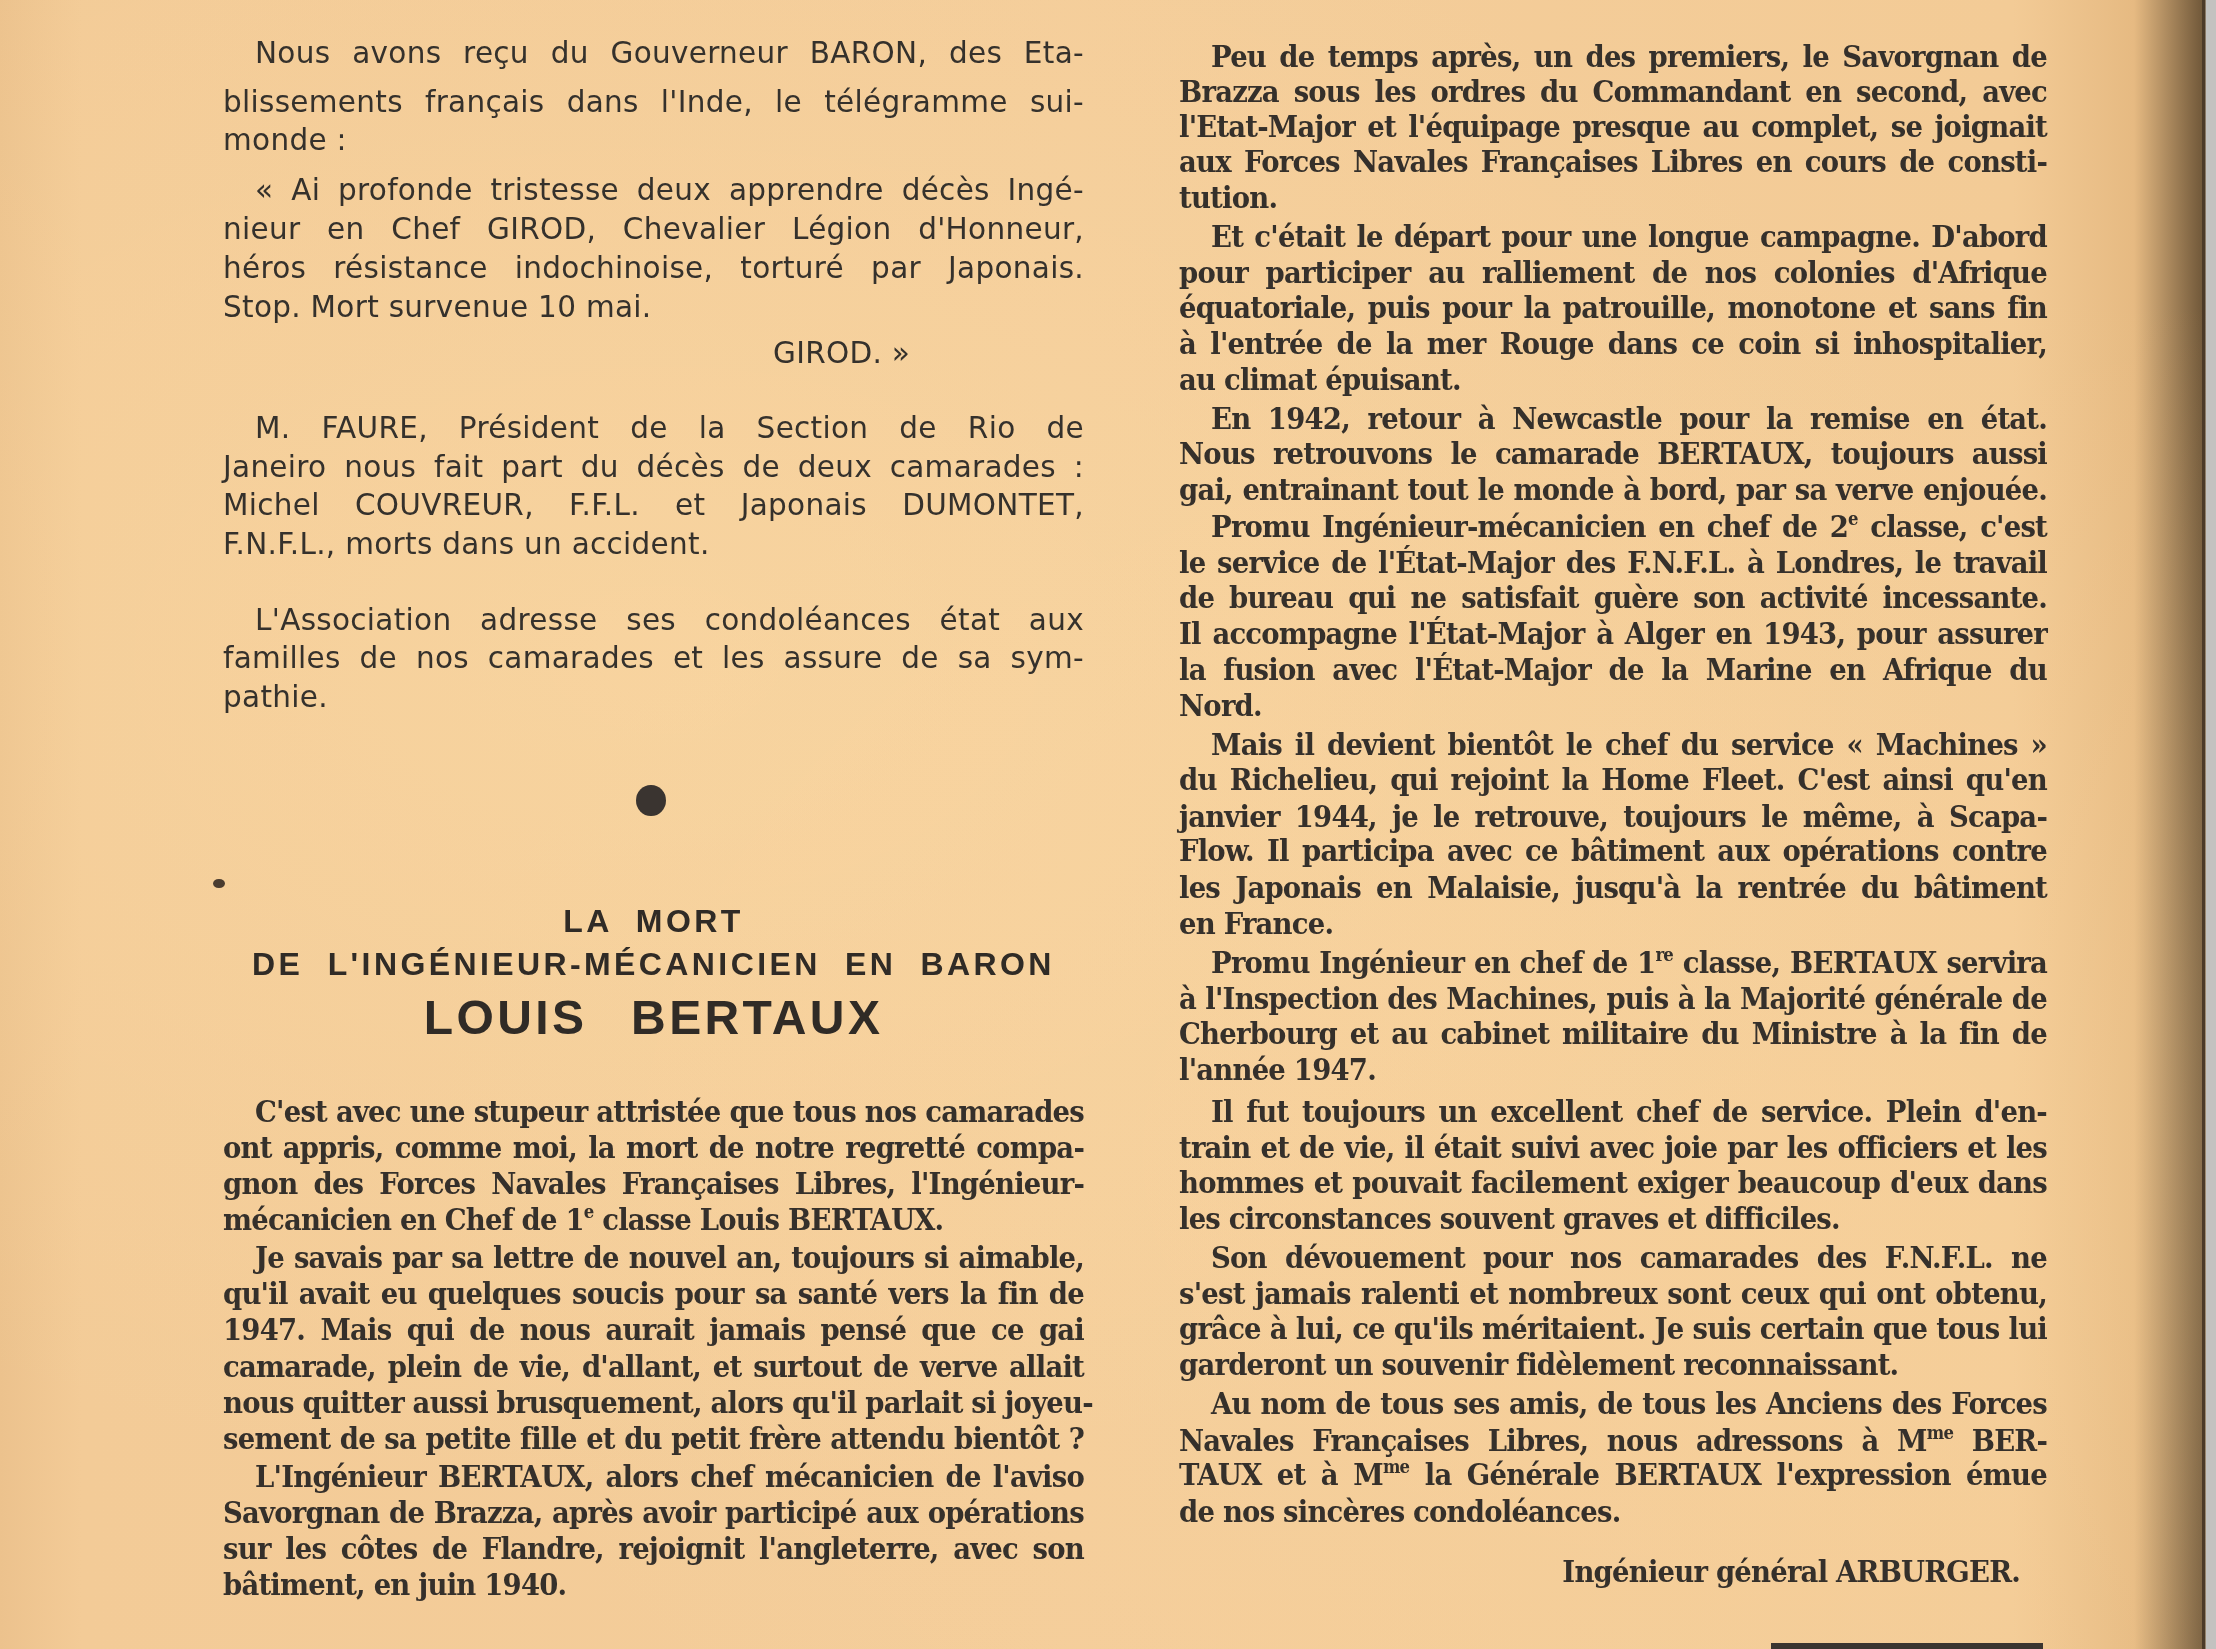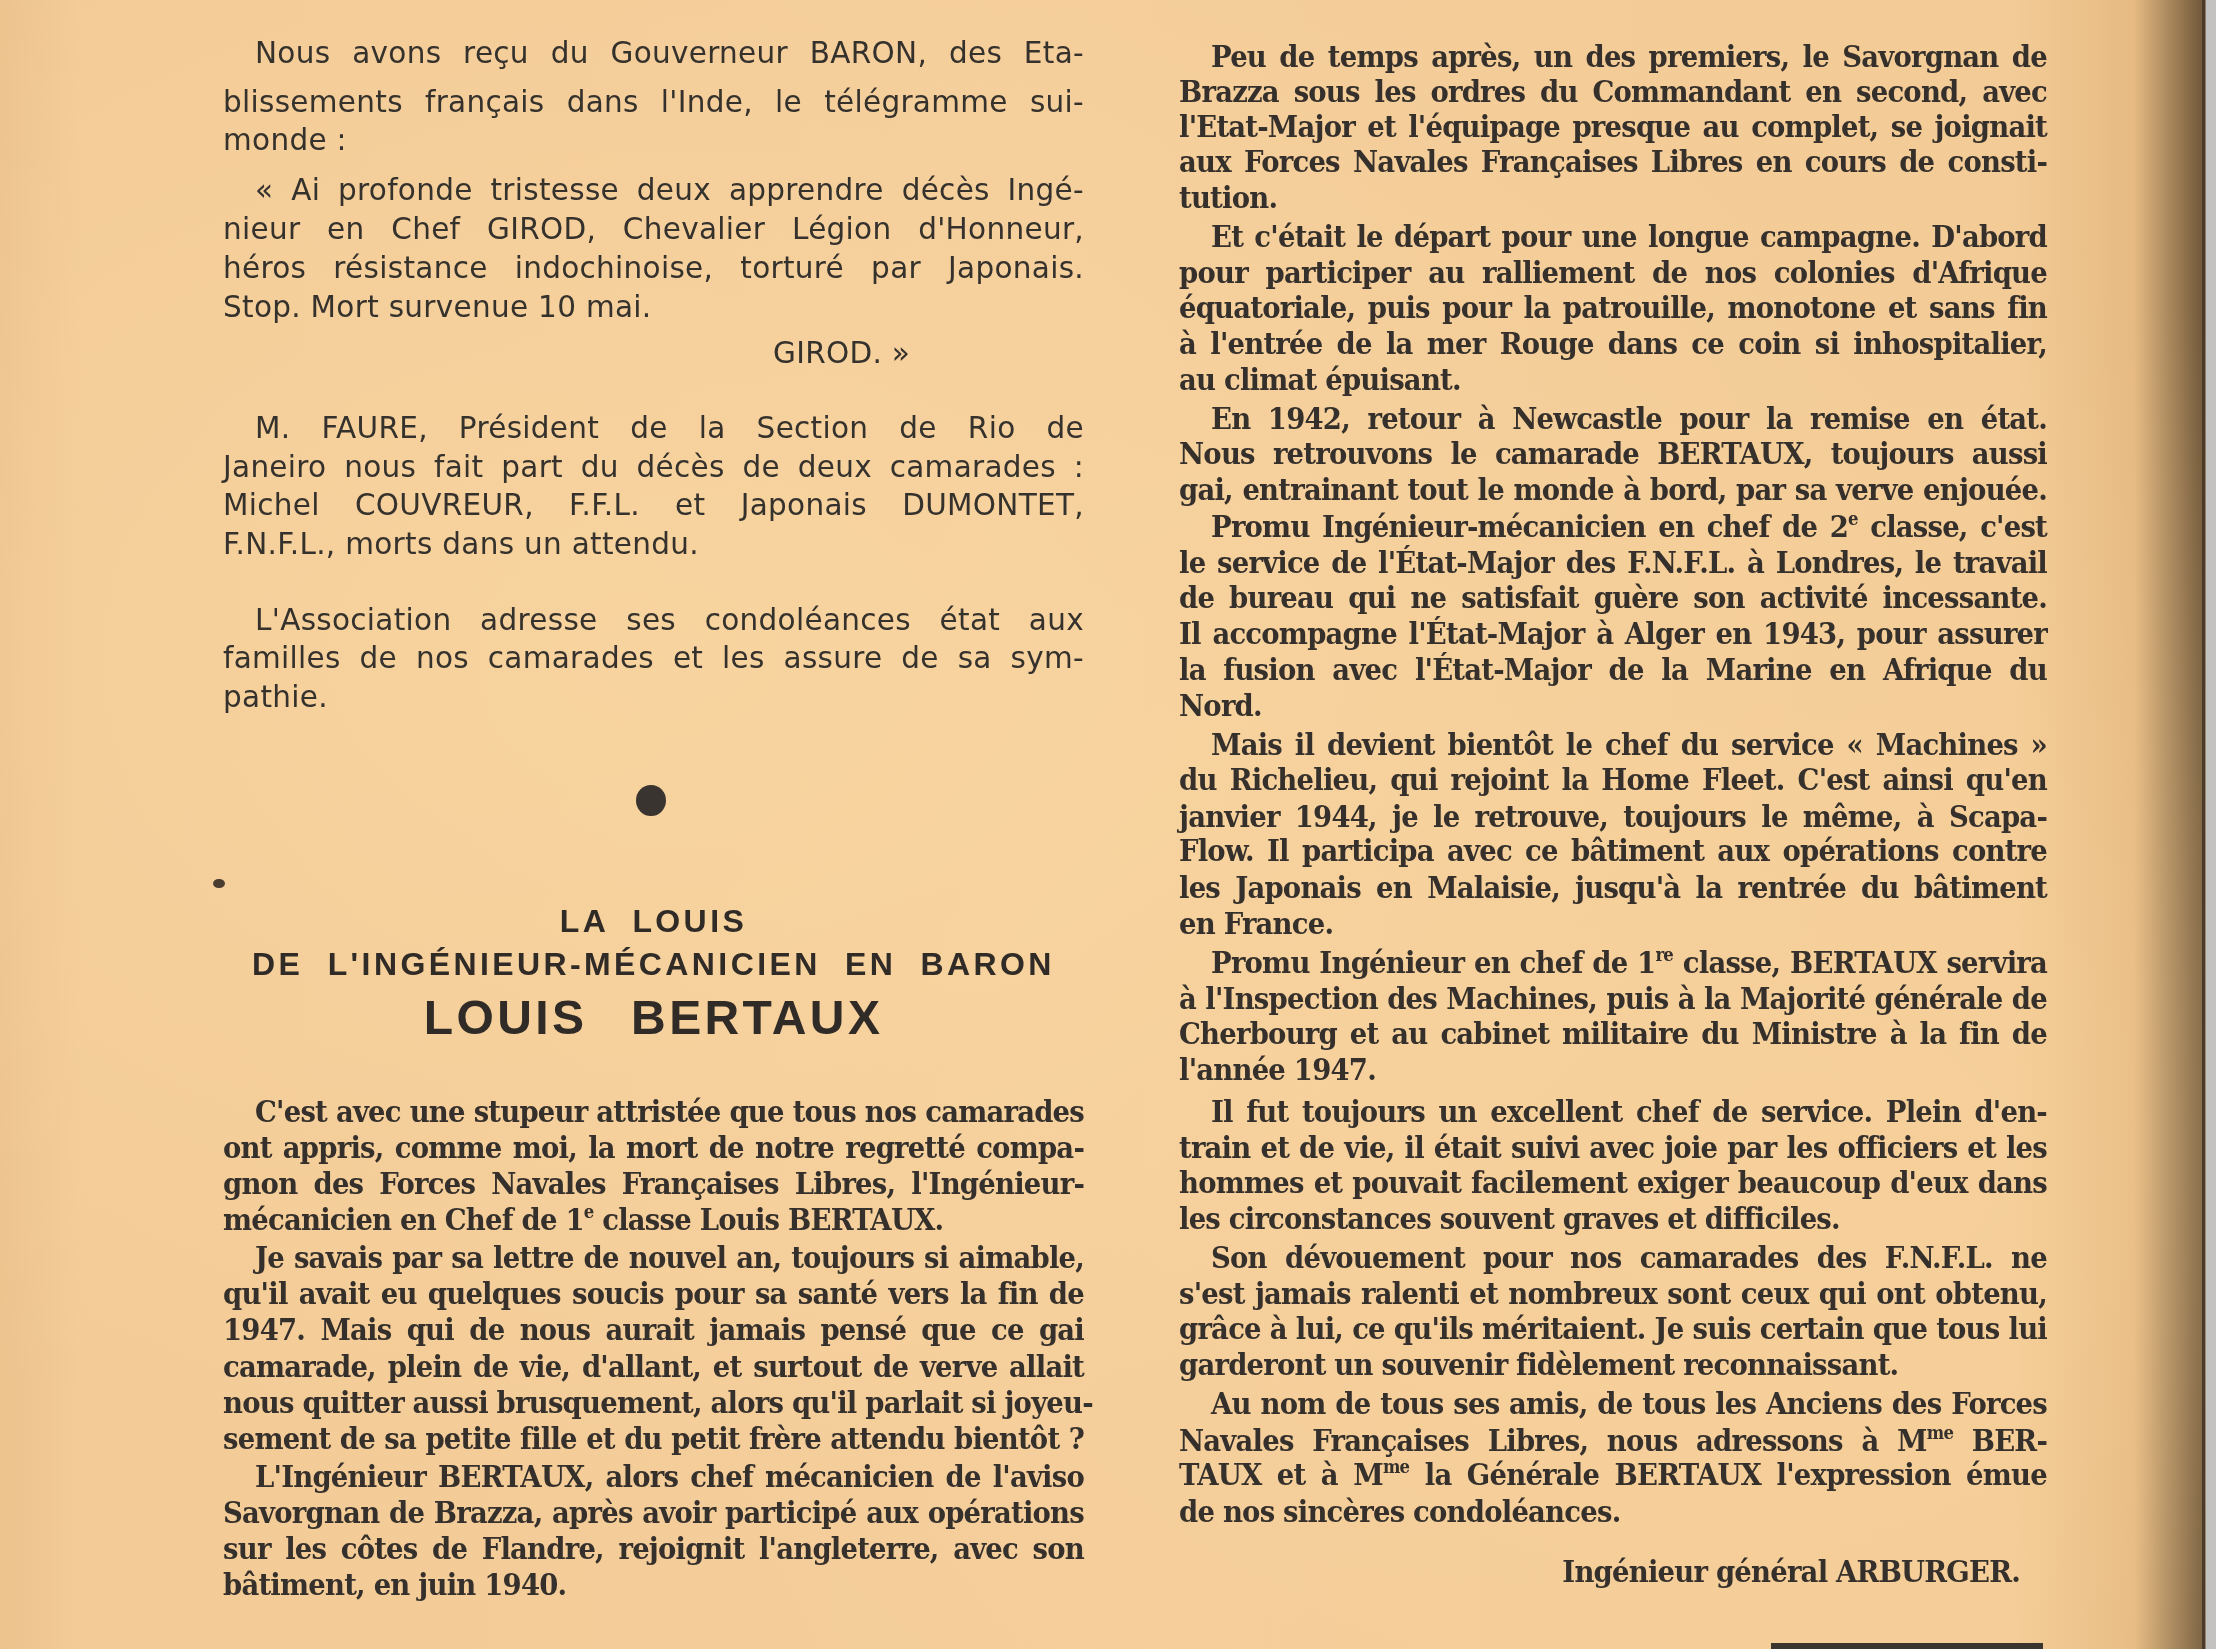--- a/index.html
+++ b/index.html
@@ -90,31 +90,31 @@
     <div class="line sans" style="top:212px">nieur en Chef GIROD, Chevalier Légion d'Honneur,</div>
     <div class="line sans" style="top:251px">héros résistance indochinoise, torturé par Japonais.</div>
     <div class="line sans end" style="top:290px">Stop. Mort survenue 10 mai.</div>
     <div class="line sans end" style="top:336px; left:550px; width:auto">GIROD. »</div>
   </div>
 
   <div>
     <div class="line sans indent" style="top:411px">M. FAURE, Président de la Section de Rio de</div>
     <div class="line sans" style="top:450px">Janeiro nous fait part du décès de deux camarades :</div>
     <div class="line sans" style="top:488px">Michel COUVREUR, F.F.L. et Japonais DUMONTET,</div>
-    <div class="line sans end" style="top:527px">F.N.F.L., morts dans un attendu.</div>
+    <div class="line sans end" style="top:527px">F.N.F.L., morts dans un accident.</div>
   </div>
 
   <div>
     <div class="line sans indent" style="top:603px">L'Association adresse ses condoléances état aux</div>
     <div class="line sans" style="top:641px">familles de nos camarades et les assure de sa sym-</div>
     <div class="line sans end" style="top:680px">pathie.</div>
   </div>
 
   <div>
-    <div class="line center title-small" style="top:903px">LA LOUIS</div>
+    <div class="line center title-small" style="top:903px">LA MORT</div>
     <div class="line center title-small" style="top:946px">DE L'INGÉNIEUR-MÉCANICIEN EN BARON</div>
     <div class="line center title-big" style="top:990px">LOUIS BERTAUX</div>
   </div>
 
   <div>
     <div class="line slab indent" style="top:1094px">C'est avec une stupeur attristée que tous nos camarades</div>
     <div class="line slab" style="top:1130px">ont appris, comme moi, la mort de notre regretté compa-</div>
     <div class="line slab" style="top:1166px">gnon des Forces Navales Françaises Libres, l'Ingénieur-</div>
     <div class="line slab end" style="top:1202px"><span>mécanicien en Chef de 1</span><sup>e</sup><span> classe Louis BERTAUX.</span></div>
     <div class="line slab indent" style="top:1240px">Je savais par sa lettre de nouvel an, toujours si aimable,</div>

